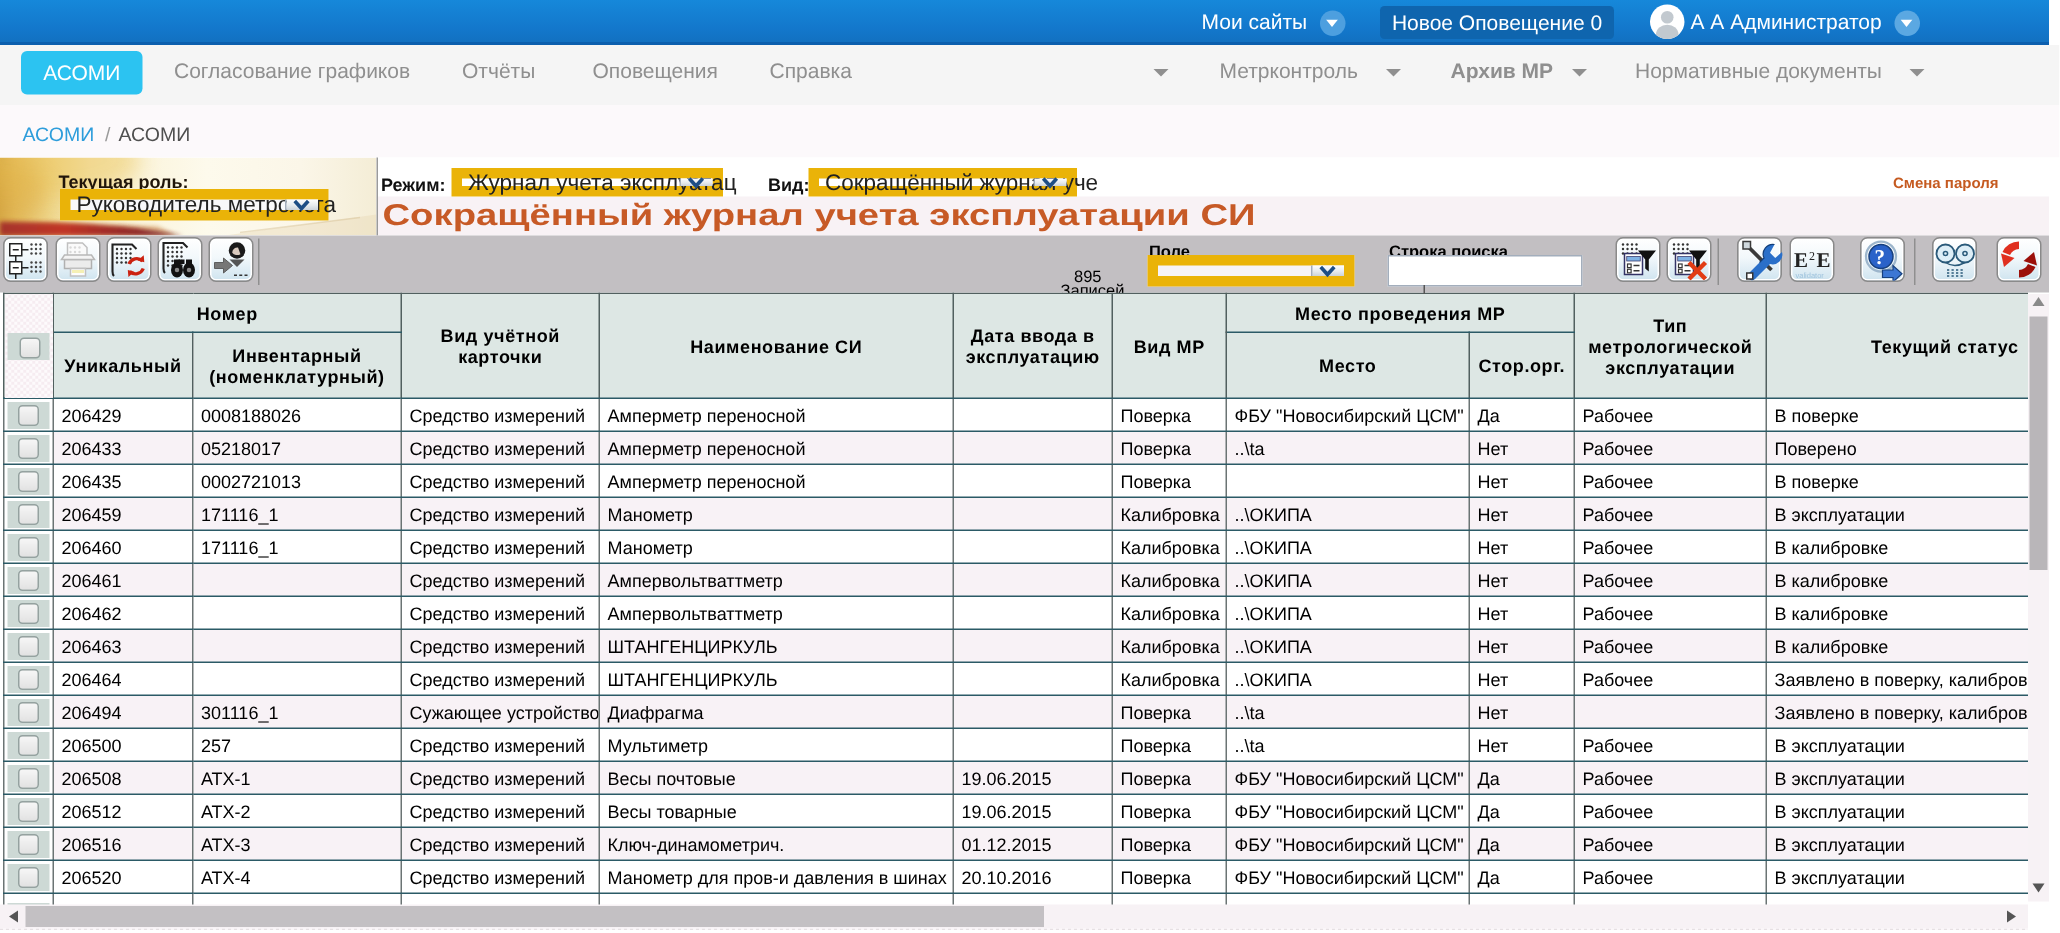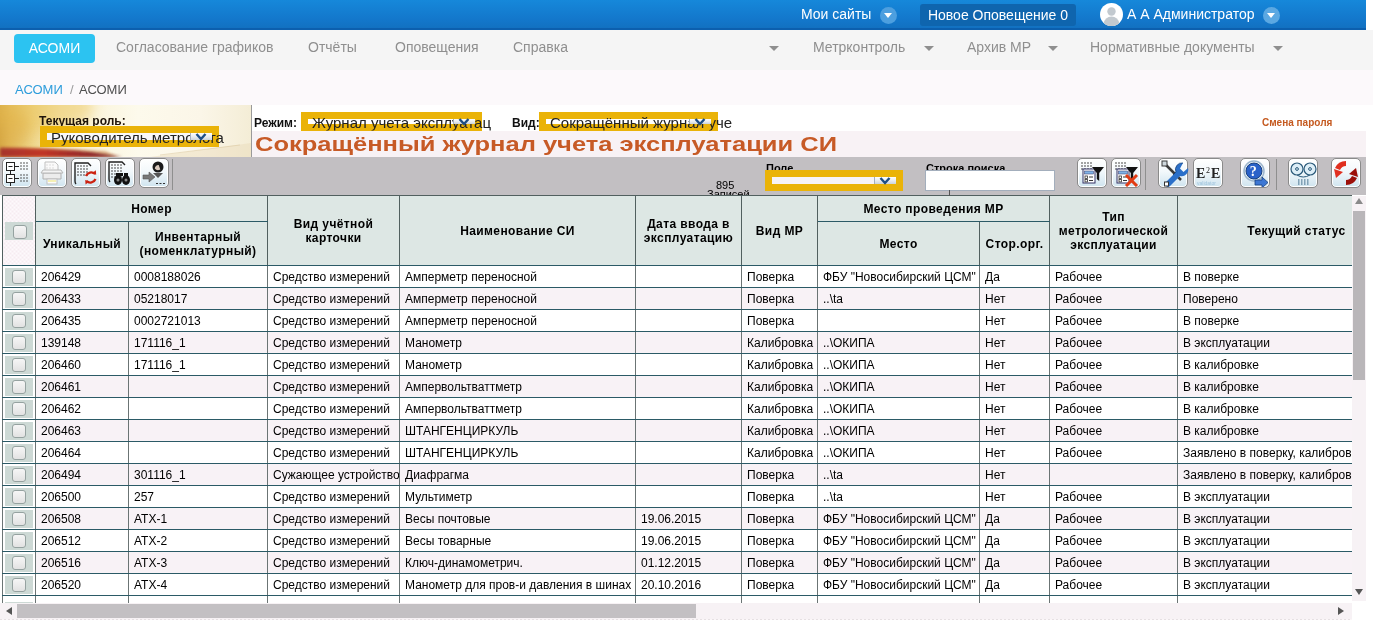--- a/index.html
+++ b/index.html
@@ -92,21 +92,21 @@
 
 <div class="abs" id="nav">
   <div id="tab1">АСОМИ</div>
   <span class="lnk" style="left:116px;">Согласование графиков</span>
   <span class="lnk" style="left:308px;">Отчёты</span>
   <span class="lnk" style="left:395px;">Оповещения</span>
   <span class="lnk" style="left:513px;">Справка</span>
     <span class="navarr" style="left:769px;"></span>
   <span class="lnk" style="left:813px;">Метрконтроль</span>
     <span class="navarr" style="left:924px;"></span>
-  <span class="lnk" style="left:967px;">Архив МР</span>
+  <span class="lnk" style="left:967px;font-weight:bold;">Архив МР</span>
     <span class="navarr" style="left:1048px;"></span>
   <span class="lnk" style="left:1090px;">Нормативные документы</span>
     <span class="navarr" style="left:1273px;"></span>
 </div>
 
 <div class="abs" id="crumb">
     <span style="position:absolute;left:15px;top:12px;color:#2d9ddb;">АСОМИ</span>
     <span style="position:absolute;left:70px;top:12px;color:#9a9a9a;">/</span>
     <span style="position:absolute;left:79px;top:12px;color:#4f4f4f;">АСОМИ</span>
   </div>
@@ -465,21 +465,21 @@
           <td>Нет</td>
           <td>Рабочее</td>
           <td>В поверке</td>
         </tr>
 <tr class="r" style="background:#f8f2f6;">
           <td class="cb">
             <div class="cbin">
               <div class="cbx"></div>
             </div>
           </td>
-          <td>139148</td>
+          <td>206459</td>
           <td>171116_1</td>
           <td>Средство измерений</td>
           <td>Манометр</td>
           <td></td>
           <td>Калибровка</td>
           <td>..\ОКИПА</td>
           <td>Нет</td>
           <td>Рабочее</td>
           <td>В эксплуатации</td>
         </tr>

